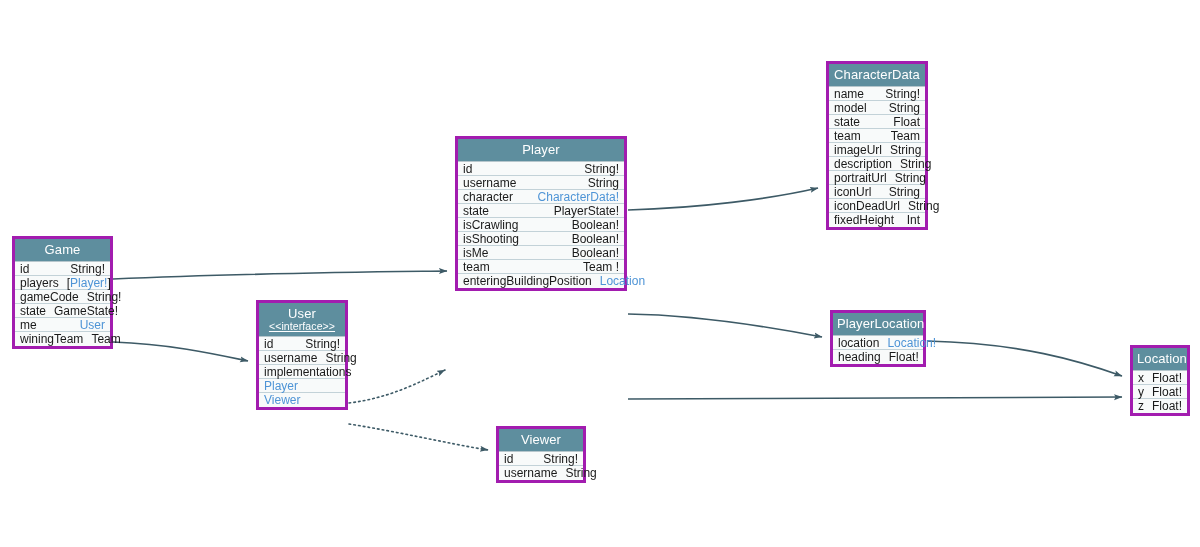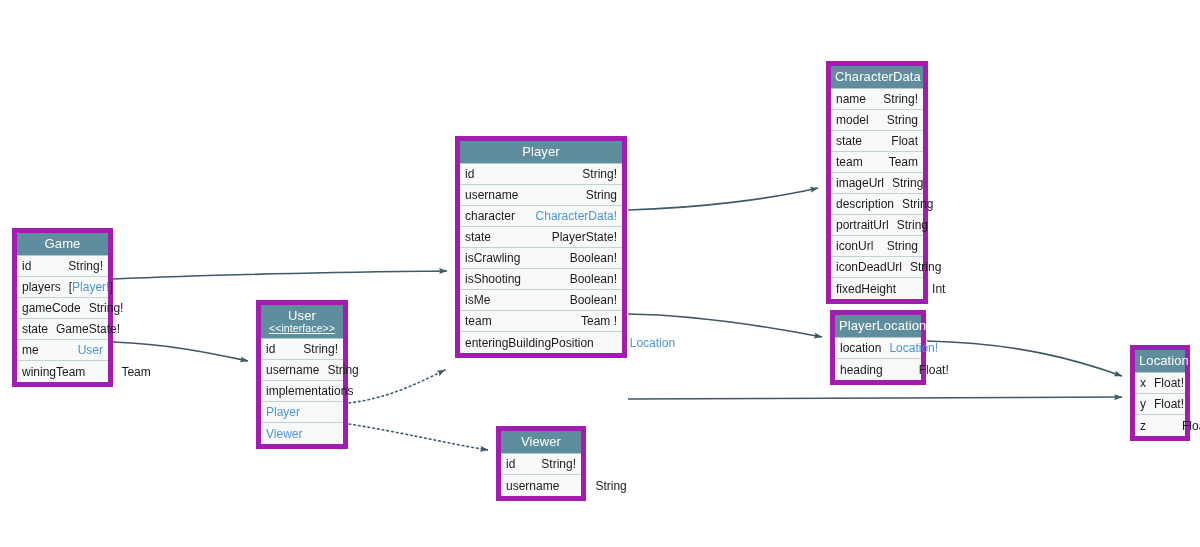--- a/index.html
+++ b/index.html
@@ -7,21 +7,21 @@
     width:1200px;height:547px;background:#ffffff;
     font-family:"Liberation Sans","DejaVu Sans",sans-serif;
     overflow:hidden;position:relative;
   }
   #canvas{position:absolute;inset:0;width:1200px;height:547px;}
   svg.edges{position:absolute;left:0;top:0;width:1200px;height:547px;pointer-events:none;}
 
   .entity{
     position:absolute;
     box-sizing:border-box;
-    border:5px solid #a21caf;
+    border:3px solid #a21caf;
     background:#f9fbfb;
   }
   .entity .hdr{
     background:#5e8e9e;
     color:#ffffff;
     text-align:center;
     font-size:13px;
     line-height:14px;
     padding:4px 4px 4px 4px;
     border-bottom:1px solid #b6c6cc;
@@ -31,29 +31,29 @@
     display:block;
     font-size:10.5px;
     line-height:11px;
     text-decoration:underline;
   }
   .entity .row{
     display:flex;
     align-items:center;
     justify-content:space-between;
     box-sizing:border-box;
-    height:21px;
+    height:14px;
     padding:0 5px;
     font-size:12px;
     color:#1a1a1a;
     background:#f8fafa;
     border-bottom:1px solid #c3d2d8;
     white-space:nowrap;
   }
-  .entity .row:last-child{border-bottom:none;gap:28px;}
+  .entity .row:last-child{border-bottom:none;}
   .entity .row .f{ text-align:left; }
   .entity .row .t{ text-align:right; padding-left:8px; }
   .entity .row .t.link{ color:#4e94d6; }
   .entity .row .t.link .bang{ color:#1a1a1a; }
   .entity .row.center{ justify-content:center; }
   .entity .row.center .f{ width:100%; text-align:center; }
   .entity .row.linkrow{ justify-content:flex-start; }
   .entity .row.linkrow .f{ color:#4e94d6; }
 </style>
 </head>
@@ -71,21 +71,21 @@
         <path d="M113,342 C170,344 215,354 248,361" fill="none" stroke="#3d5a66" stroke-width="1.6" stroke-linecap="butt" marker-end="url(#arrow)"></path>
         <path d="M349,403 C390,398 420,382 445,370" fill="none" stroke="#3d5a66" stroke-width="1.6" stroke-dasharray="1.6 3.2" stroke-linecap="round" marker-end="url(#arrow)"></path>
         <path d="M349,424 C400,432 450,444 488,450" fill="none" stroke="#3d5a66" stroke-width="1.6" stroke-dasharray="1.6 3.2" stroke-linecap="round" marker-end="url(#arrow)"></path>
         <path d="M628,210 C700,208 770,199 818,188" fill="none" stroke="#3d5a66" stroke-width="1.6" stroke-linecap="butt" marker-end="url(#arrow)"></path>
         <path d="M628,314 C700,315 770,327 822,337" fill="none" stroke="#3d5a66" stroke-width="1.6" stroke-linecap="butt" marker-end="url(#arrow)"></path>
         <path d="M927,341 C1020,343 1080,361 1122,376" fill="none" stroke="#3d5a66" stroke-width="1.6" stroke-linecap="butt" marker-end="url(#arrow)"></path>
         <path d="M628,399 C800,398 1000,399 1122,397" fill="none" stroke="#3d5a66" stroke-width="1.6" stroke-linecap="butt" marker-end="url(#arrow)"></path>
       </g>
   </svg>
   <div id="entity-layer">
-      <div class="entity" style="left: 12px; top: 228px; width: 101px;">
+      <div class="entity" style="left: 12px; top: 236px; width: 101px;">
         <div class="hdr">Game</div>
         <div class="row">
           <span class="f">id</span>
           <span class="t">String!</span>
         </div>
         <div class="row">
           <span class="f">players</span>
           <span class="t link"><span class="bang">[</span><span>Player</span><span>!</span><span class="bang">]</span></span>
         </div>
         <div class="row">

